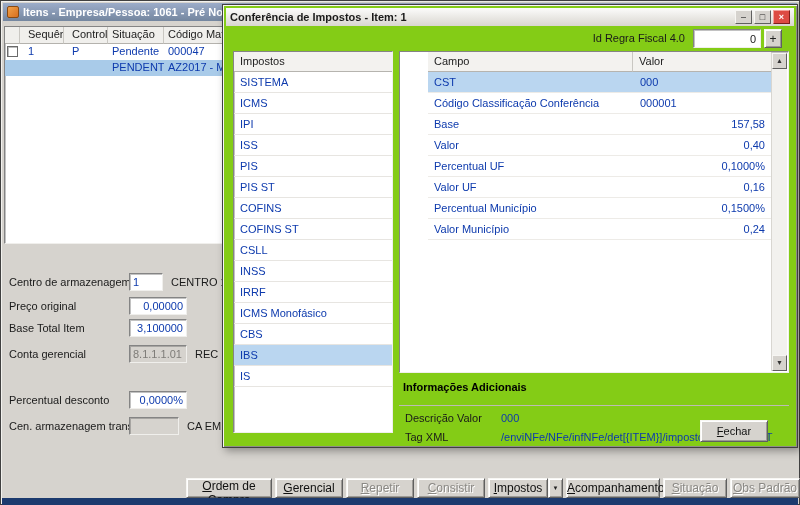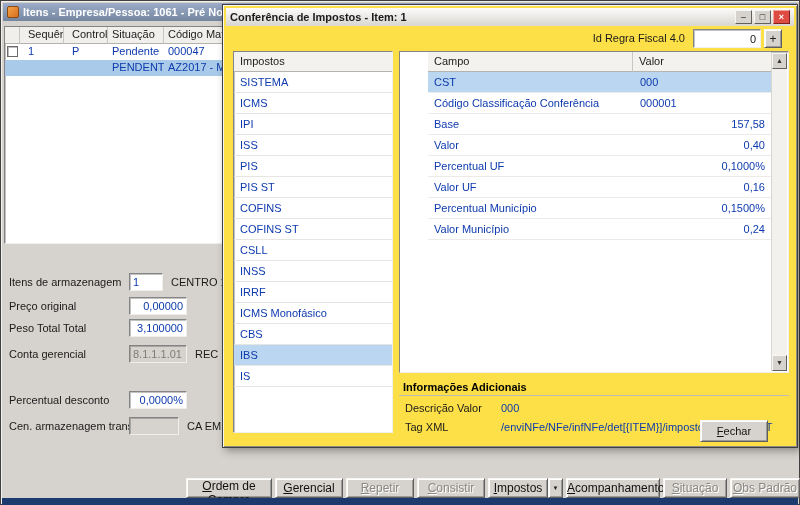--- a/index.html
+++ b/index.html
@@ -46,21 +46,21 @@
   .xbtn.disabled { color:#8a8884; text-shadow:1px 1px 0 #fff; }
   .w86{width:86px;} .w68{width:68px;} .w60{width:60px;} .w94{width:94px;} .w64{width:64px;} .w70{width:70px;}
   .split { display:flex; }
   .arrow-btn { width:15px; font-size:6px; line-height:18px; color:#222; }
   .mnemo { display:block; width:100%; text-align:center; }
   .mnemo::first-letter { text-decoration:underline; }
 
   .bottom-strip { position:absolute; left:1px; right:1px; top:497px; height:7px; background:#1c3a6e; }
 
   
-  .dialog { position:absolute; left:222px; top:4px; width:576px; height:444px; background:#fde047;
+  .dialog { position:absolute; left:222px; top:4px; width:576px; height:444px; background:#84cc16;
     border:1px solid #404040; box-shadow:inset 1px 1px 0 #f7f6f3, inset -1px -1px 0 #8e8c88, 3px 3px 8px rgba(0,0,0,.35); }
   .dialog-titlebar { position:absolute; left:3px; top:3px; right:3px; height:18px;
     background:linear-gradient(to bottom,#fcfcfb,#d9d6d0); color:#1a1a1a; font-weight:bold; }
   .tb-buttons { margin-left:auto; display:flex; gap:2px; }
   .tb-btn { width:17px; height:14px; font-size:9px; line-height:11px; text-align:center; padding:0; color:#222;
     background:#d6d3ce; border:1px solid; border-color:#f7f6f3 #5f5f5f #5f5f5f #f7f6f3; cursor:default; }
   .tb-btn.close { background:#dd4b43; color:#fff; border-color:#f2a19b #7d1f1a #7d1f1a #f2a19b; font-weight:bold; }
 
   .idregra { position:absolute; left:0; top:24px; right:16px; height:20px; }
   .idregra-label { position:absolute; left:330px; top:3px; width:132px; text-align:right; color:#1a1a1a; }
@@ -83,21 +83,21 @@
   .gc.valor { flex:1; padding:0 7px; text-align:right; }
   .gc.valor.left { text-align:left; }
   .grow.sel { background:#bad6f0; }
 
   .sb { position:absolute; right:1px; top:1px; bottom:1px; width:16px; background:#f2f1ee; border-left:1px solid #d8d6d1; }
   .sb-btn { position:absolute; left:0; width:15px; height:16px; font-size:7px; line-height:14px; text-align:center; padding:0; color:#333;
     background:#d6d3ce; border:1px solid; border-color:#f7f6f3 #5f5f5f #5f5f5f #f7f6f3; cursor:default; }
   .sb-btn.up { top:0; } .sb-btn.down { bottom:0; }
 
   .info-section { position:absolute; left:176px; top:374px; width:390px; }
-  .info-header { font-weight:bold; color:#000; padding:2px 0 2px 4px; border-bottom:1px solid #bdbbb5; margin-bottom:4px; }
+  .info-header { font-weight:bold; color:#000; padding:2px 0 12px 4px; border-bottom:1px solid #bdbbb5; margin-bottom:4px; }
   .info-row { display:flex; height:19px; padding:2px 0 0 6px; }
   .info-label { width:96px; flex:0 0 auto; color:#1a1a1a; }
   .info-value { color:#0d3aad; white-space:nowrap; }
 
   .fechar-btn { position:absolute; left:477px; top:415px; width:68px; height:22px; font-size:11px; color:#111; cursor:default; }
 </style>
 </head>
 <body>
 
 <div class="screen">
@@ -127,30 +127,30 @@
         <div class="td col0"></div>
         <div class="td col-seq"></div>
         <div class="td col-ctl"></div>
         <div class="td col-sit">PENDENTE</div>
         <div class="td col-cod">AZ2017 - MATE</div>
       </div>
     </div>
 
     <div class="form-area">
       <div class="form-row" style="top:4px;">
-        <span class="f-label">Itens de armazenagem</span>
+        <span class="f-label">Centro de armazenagem</span>
         <input class="f-input sunken-field w34" value="1" style="">
         <span class="f-extra">CENTRO 1</span>
       </div>
       <div class="form-row" style="top:28px;">
         <span class="f-label">Preço original</span>
         <input class="f-input sunken-field w58 right" value="0,00000" style="">
       </div>
       <div class="form-row" style="top:50px;">
-        <span class="f-label">Peso Total Total</span>
+        <span class="f-label">Base Total Item</span>
         <input class="f-input sunken-field w58 right" value="3,100000" style="">
       </div>
       <div class="form-row" style="top:76px;">
         <span class="f-label">Conta gerencial</span>
         <input class="f-input sunken-field w58 dis" disabled="" value="8.1.1.1.01" style="">
         <span class="f-extra">REC</span>
       </div>
       <div class="form-row" style="top:122px;">
         <span class="f-label">Percentual desconto</span>
         <input class="f-input sunken-field w58 right" value="0,0000%" style="">

